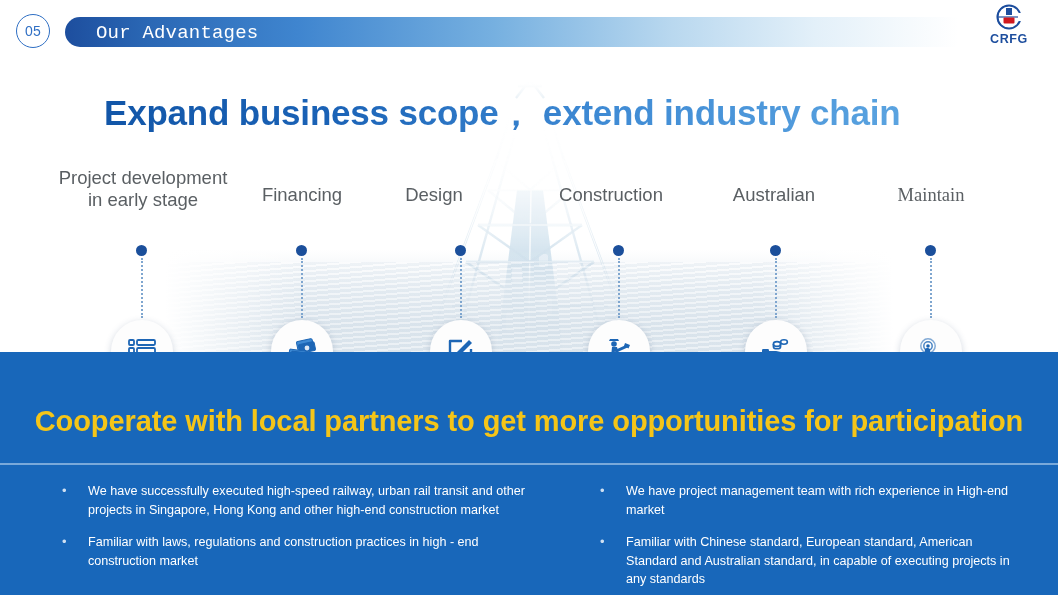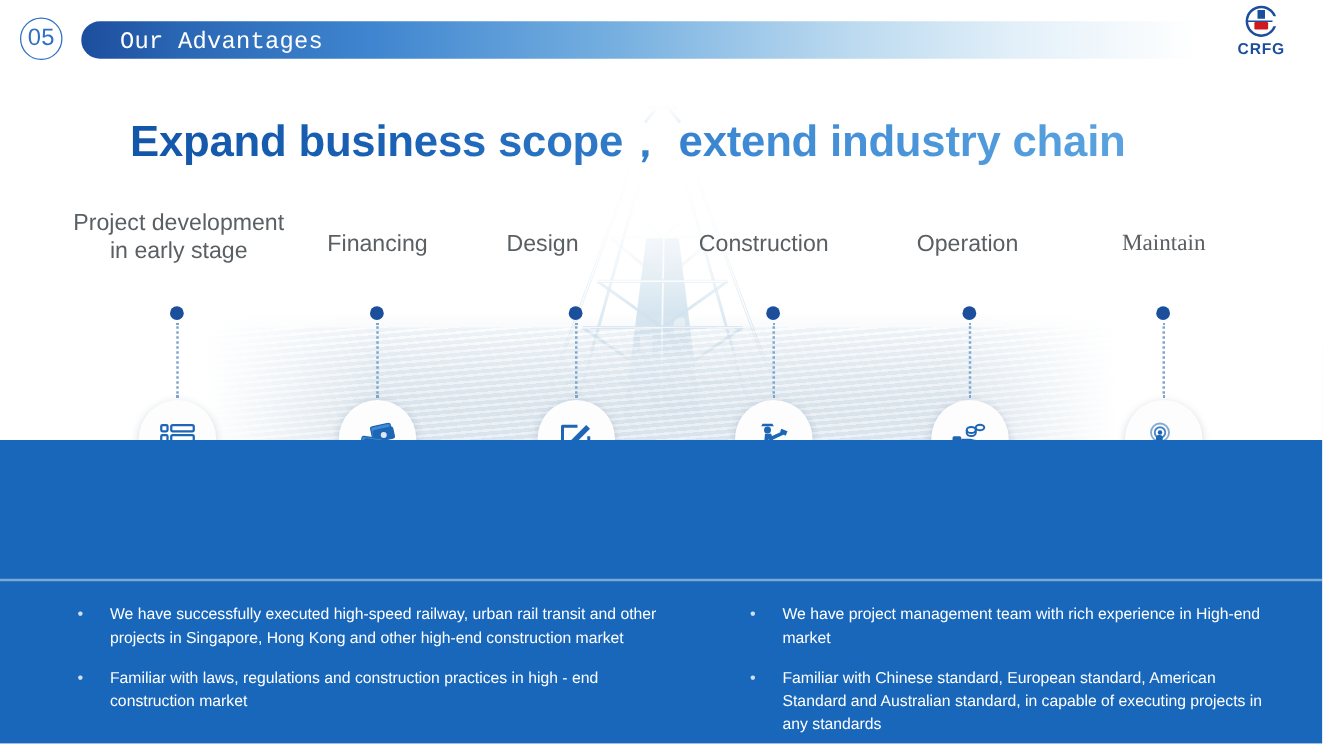--- a/index.html
+++ b/index.html
@@ -53,21 +53,21 @@
   .bg-side-r { right:0; background: linear-gradient(270deg,#ffffff 0%, #ffffff 55%, rgba(255,255,255,0) 100%); }
 
   
   .header { position:absolute; left:0; top:0; width:1058px; height:58px; }
 
   .badge-05 {
     position:absolute; left:16px; top:14px;
     width:34px; height:34px; border-radius:50%;
     border:1.6px solid #2f6fc4;
     color:#2f6fc4;
-    font-size:19px; letter-spacing:.2px;
+    font-size:14px; letter-spacing:.2px;
     display:flex; align-items:center; justify-content:center;
   }
   .header-bar {
     position:absolute; left:65px; top:17px;
     width:893px; height:30px;
     border-radius:15px 4px 4px 15px;
     background: linear-gradient(90deg,
         #1d4e9e 0%,
         #2a67b4 9%,
         #3f85cf 26%,
@@ -275,21 +275,21 @@
         <path d="M6 2 h8 l1 2 h-10 z"></path>
         <circle cx="10" cy="7" r="2.8"></circle>
         <path d="M8 10 h5 l2 7 -3 1 -1 -4 -1 6 -3 0 z"></path>
         <path d="M11 13 L22 8 l1.5 2.4 -11 5.2 z"></path>
         <path d="M21 6 l5 2 -1.5 3.5 -4.5 -2.5 z"></path>
       </g>
       <path d="M14 27 L20 17 L30 27 Z" fill="#1d66b5"></path>
     </svg>
   </div>
 
-  <div class="stage-label" style="left:696px; top:184px; width:156px;">Operation</div>
+  <div class="stage-label" style="left:696px; top:184px; width:156px;">Australian</div>
   <div class="node-dot" style="left:770px; top:245px;"></div>
   <div class="node-line" style="left:775px; top:258px; height:60px;"></div>
   <div class="icon-circle" style="left:745px; top:320px;">
     <svg width="30" height="26" viewBox="0 0 30 26">
       <g fill="#1d66b5">
         <rect x="1" y="11" width="7" height="11" rx="1.3"></rect>
         <path d="M8 13 h7 c2 0 3 1 5 1 h6 c1.2 0 1.2 2 0 2 h-6 l-4 0 c-1 0 -1 1 0 1 h5 l-4 4 h-9 z"></path>
       </g>
       <g fill="none" stroke="#1d66b5" stroke-width="1.6">
         <ellipse cx="16" cy="6" rx="3.6" ry="2.4"></ellipse>
@@ -307,20 +307,21 @@
       <g fill="none" stroke="#1d66b5" stroke-width="1.5">
         <circle cx="11" cy="9" r="7.2" opacity=".55"></circle>
         <circle cx="11" cy="9" r="4.2" opacity=".8"></circle>
       </g>
       <circle cx="11" cy="9" r="1.8" fill="#1d66b5"></circle>
       <path d="M11 11 c1.3 0 2.2 1 2.2 2.2 v4.4 l2.6 -1 c1.3 -.5 2.4 .3 2.4 1.6 v4.6 c0 2.6 -2 4.6 -4.6 4.6 h-4.2 c-2.2 0 -3.6 -1.4 -4 -3.4 l-1 -4.2 c-.3 -1.3 .6 -2.3 1.8 -2 l1.6 .5 v-5.1 c0 -1.2 .9 -2.2 2.2 -2.2 z" fill="#1d66b5"></path>
     </svg>
   </div>
 
   <div class="blue-band"></div>
+  <div class="headline">Cooperate with local partners to get more opportunities for participation</div>
   <div class="band-divider"></div>
 
   <div class="bullets col-left">
     <div class="bullet-row">
       <span class="bullet-mark">•</span>
       <span class="bullet-text">We have successfully executed high-speed railway, urban rail transit and other projects in Singapore, Hong Kong and other high-end construction market</span>
     </div>
     <div class="bullet-row">
       <span class="bullet-mark">•</span>
       <span class="bullet-text">Familiar with laws, regulations and construction practices in high - end construction market</span>

